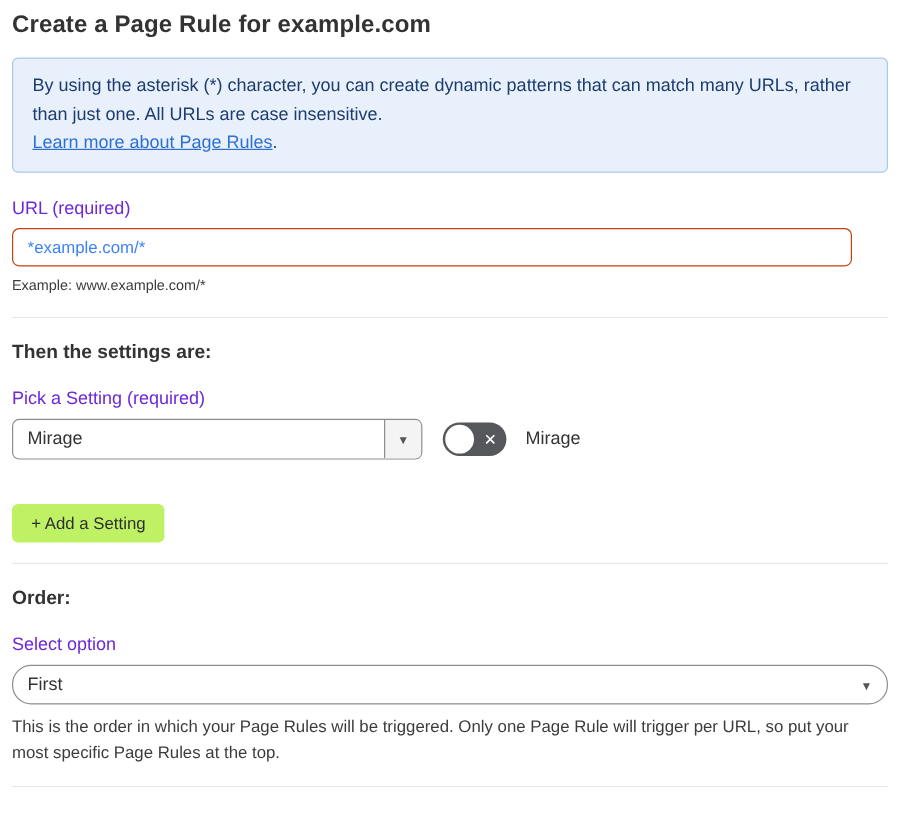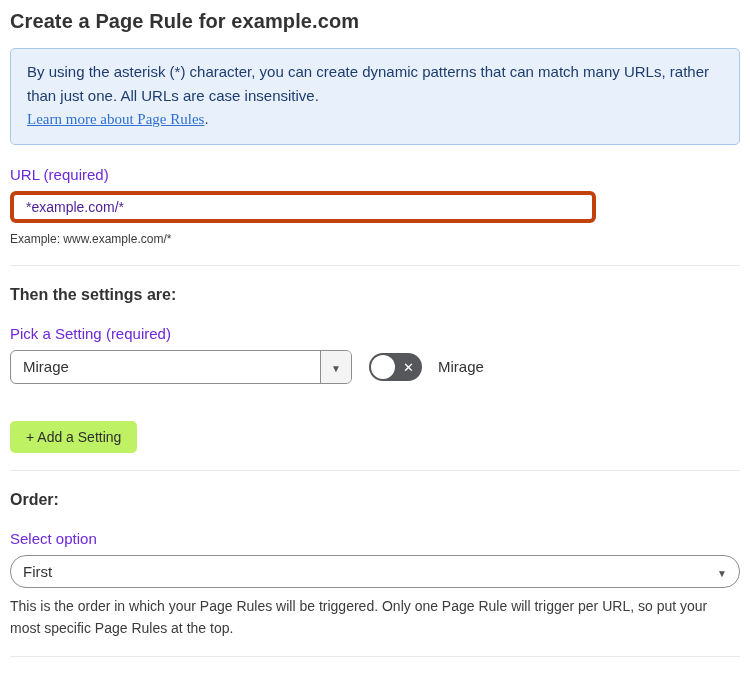--- a/index.html
+++ b/index.html
@@ -30,39 +30,38 @@
     padding: 11px 16px 12px 16px;
     color: #1e3c6e;
     font-size: 15px;
     line-height: 1.57;
   }
   .info-box .info-heading { font-weight: bold; }
   .info-link {
     color: #2f6fd2;
     text-decoration: underline;
     cursor: pointer;
-    font-family: Liberation Serif, serif;
   }
   .info-link-suffix { color: #1e3c6e; }
 
   .field-label {
     font-size: 15px;
     color: #6d28d9;
     margin-top: 21px;
   }
 
   .text-input {
     margin-top: 8px;
-    width: 586px;
+    width: 700px;
     height: 32px;
-    border: 4px solid #c2410c;
+    border: 1px solid #c2410c;
     border-radius: 6px;
     padding: 0 12px;
     font-size: 14px;
-    color: #4c1d95;
+    color: #3b82f6;
     font-family: "Liberation Sans", "DejaVu Sans", sans-serif;
     background: #ffffff;
     display: block;
   }
 
   .helper-text {
     margin-top: 7px;
     font-size: 12px;
     color: #3c3c3c;
     line-height: 1.5;

